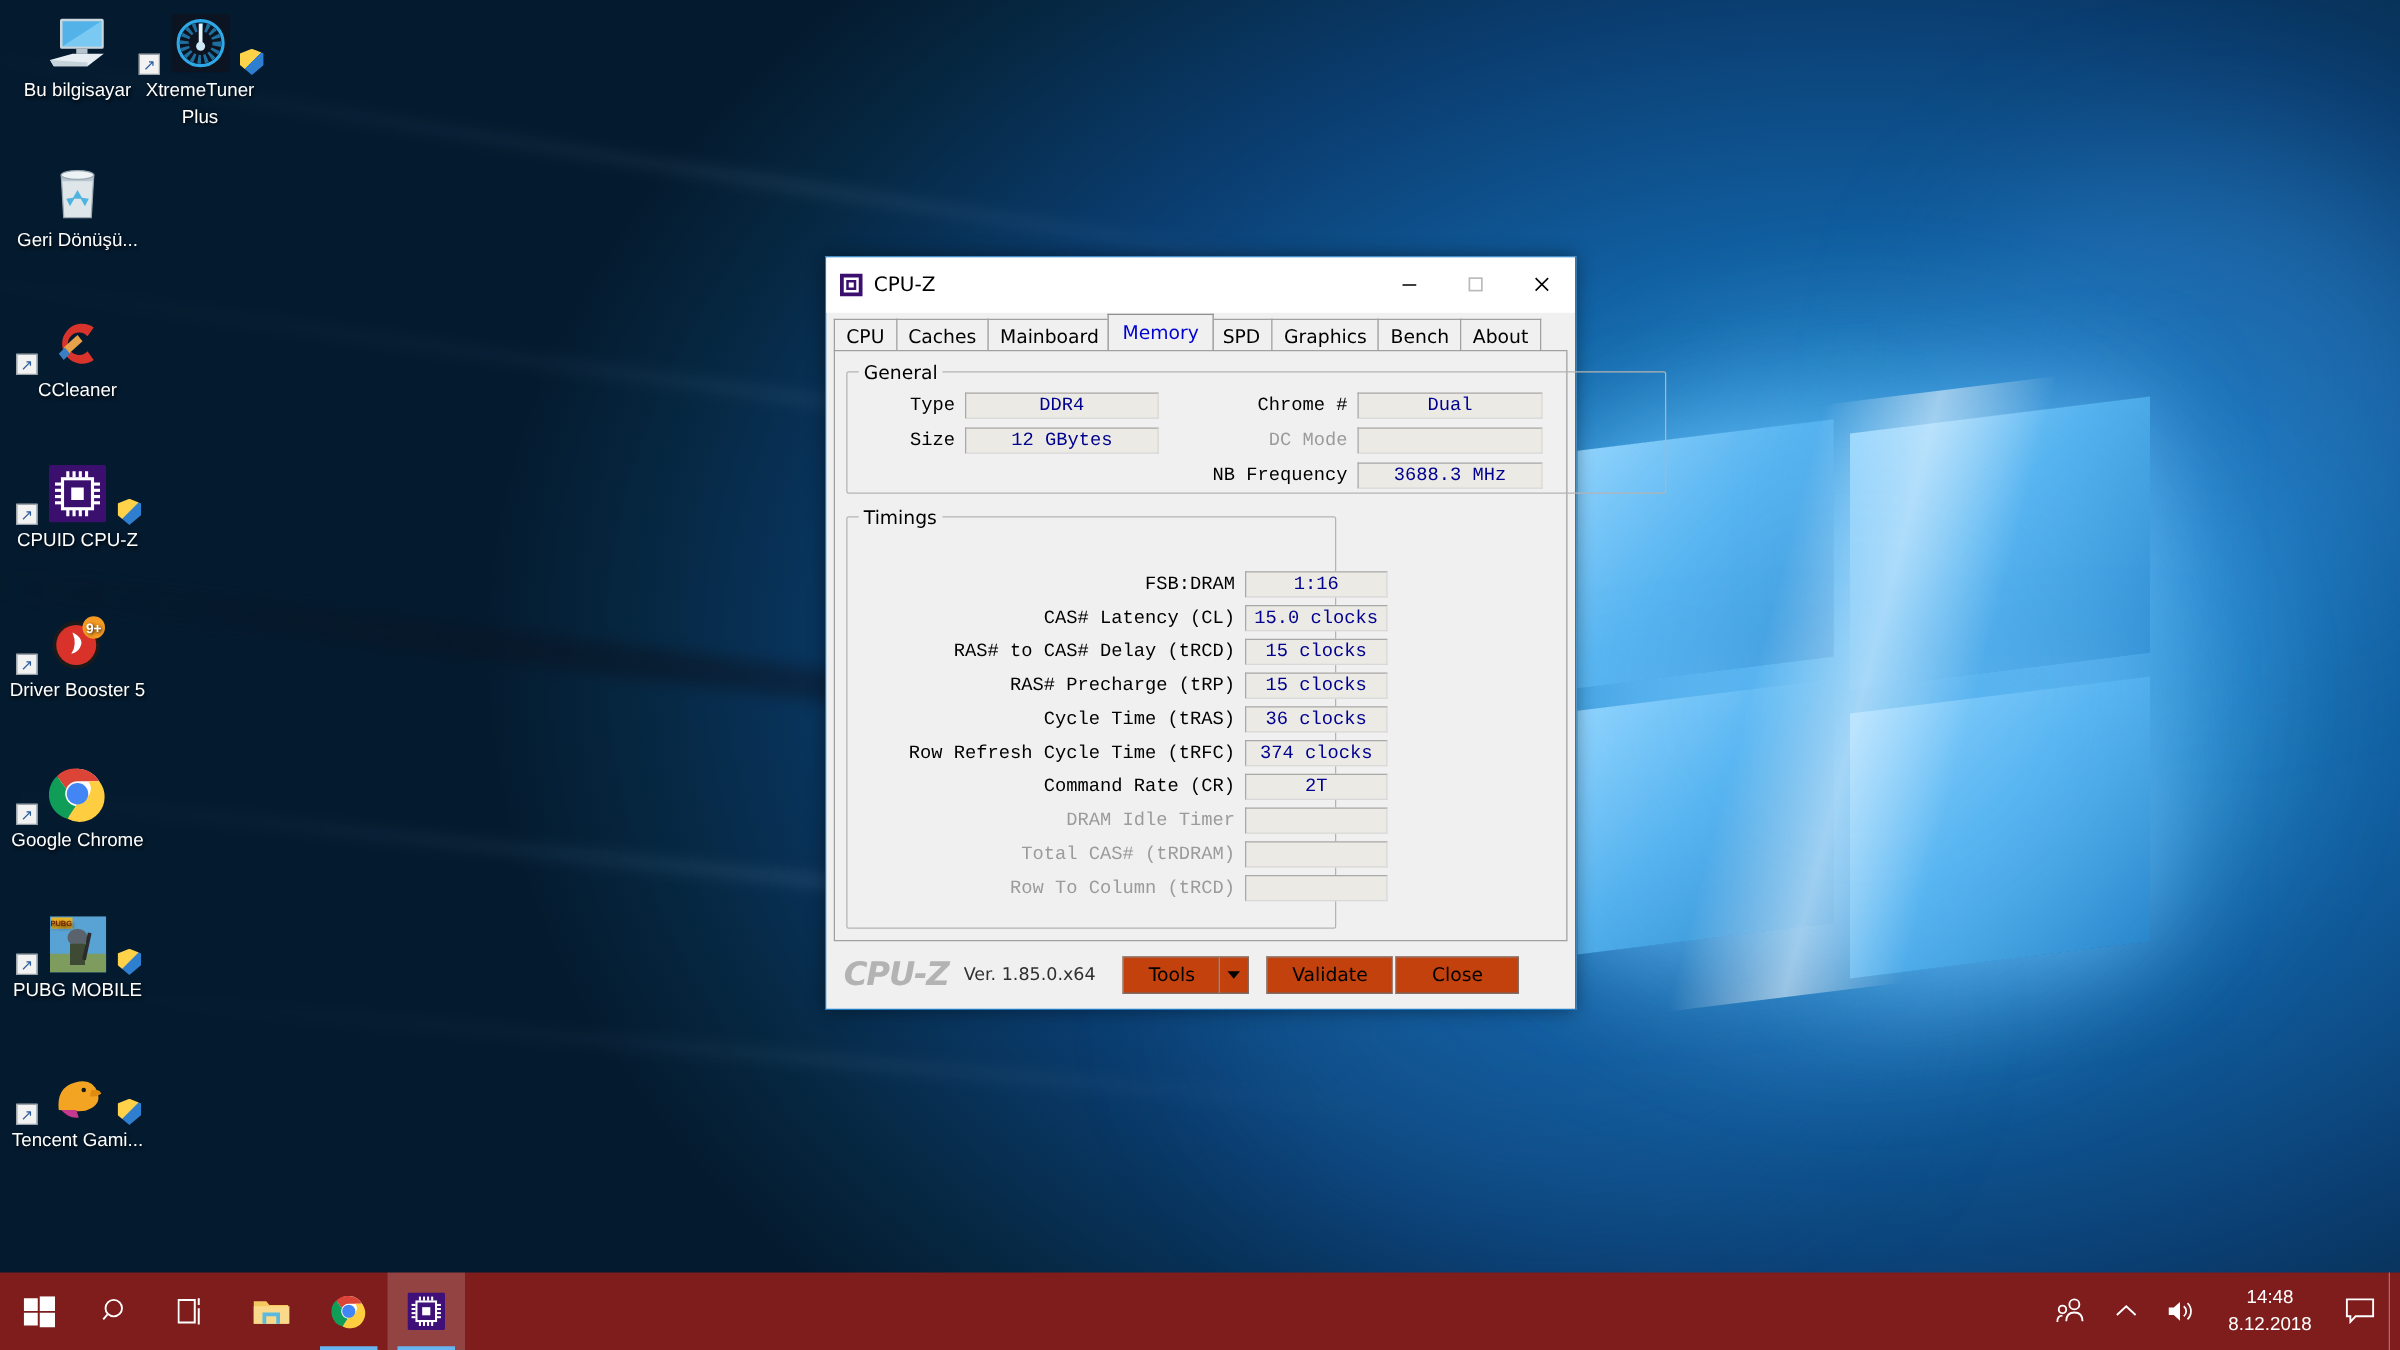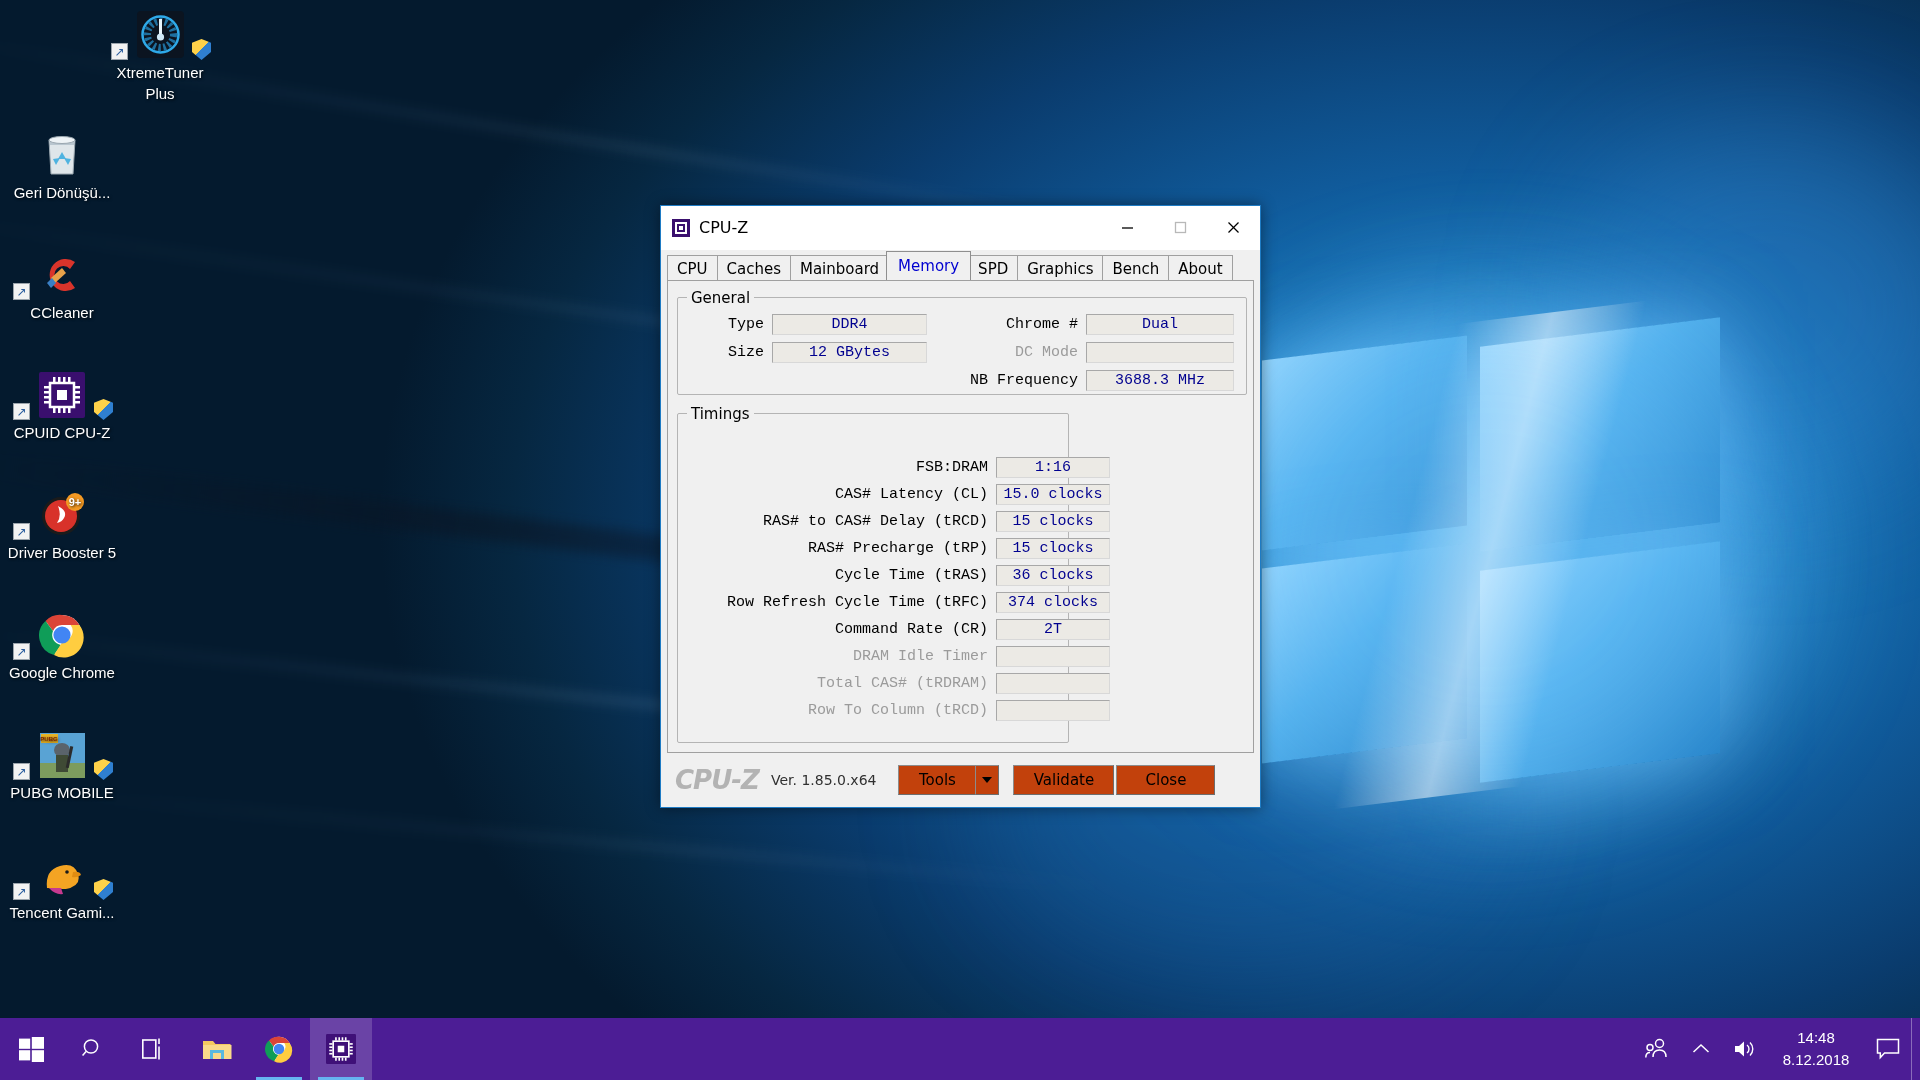--- a/index.html
+++ b/index.html
@@ -82,21 +82,21 @@
     width: 19px; height: 21px;
     background: linear-gradient(135deg, #ffd24a 0%, #ffd24a 49%, #2f7fd0 50%, #2f7fd0 100%);
     clip-path: polygon(50% 0, 100% 18%, 100% 62%, 50% 100%, 0 62%, 0 18%);
     text-shadow: none;
   }
 
   
   #taskbar {
     position: absolute; left: 0; bottom: 0;
     width: 1920px; height: 62px;
-    background: #4c1d95;
+    background: #7f1d1d;
     display: flex; align-items: stretch;
     z-index: 50;
   }
   .tb-btn {
     width: 62px; height: 62px;
     display: flex; align-items: center; justify-content: center;
     position: relative; cursor: default;
   }
   .tb-app { width: 62px; }
   .tb-app.active { background: rgba(255,255,255,.17); }
@@ -302,20 +302,33 @@
 
   <div class="pane" style="left:1262px;top:348px;width:205px;height:190px;transform:skewY(-7deg);"></div>
   <div class="pane" style="left:1480px;top:332px;width:240px;height:205px;transform:skewY(-7deg);"></div>
   <div class="pane" style="left:1262px;top:556px;width:205px;height:195px;transform:skewY(-7deg);"></div>
   <div class="pane" style="left:1480px;top:556px;width:240px;height:212px;transform:skewY(-7deg);"></div>
   <div class="pane-shine" style="left:1240px;top:320px;width:500px;height:470px;transform:skewY(-7deg);"></div>
   <div class="glow" style="left:1230px;top:300px;width:520px;height:500px;background:rgba(120,200,255,.20);"></div>
 
   <div id="icon-layer">
 
+    <div class="dicon" style="left:7px;top:8px;">
+      <div class="glyph">
+        <svg width="50" height="46" viewBox="0 0 50 46">
+          <rect x="11" y="3" width="35" height="24" rx="1.5" fill="#c9d6de"></rect>
+          <rect x="13" y="5" width="31" height="20" fill="#53b3e8"></rect>
+          <polygon points="13,25 44,5 44,25" fill="#79c9f2"></polygon>
+          <rect x="24" y="27" width="9" height="4" fill="#b4c3cc"></rect>
+          <polygon points="3,36 21,31 46,31 33,41 6,41" fill="#e6eef3"></polygon>
+          <polygon points="3,36 6,41 33,41 33,38" fill="#c6d3db"></polygon>
+        </svg>
+      </div>
+      <span class="lbl">Bu bilgisayar</span>
+    </div>
 
     <div class="dicon" style="left:105px;top:8px;">
       <div class="glyph">
         <svg width="47" height="47" viewBox="0 0 47 47">
           <rect width="47" height="47" rx="4" fill="#0b1420"></rect>
           <circle cx="23.5" cy="23.5" r="18" fill="none" stroke="#2ea9e8" stroke-width="2.5"></circle>
           <circle cx="23.5" cy="23.5" r="13" fill="none" stroke="#1f6f9e" stroke-width="7" stroke-dasharray="2.5 2.5"></circle>
           <rect x="22" y="8" width="3" height="18" fill="#e8f4fb"></rect>
           <circle cx="23.5" cy="26" r="3.6" fill="#cfe8f7"></circle>
         </svg>
@@ -489,21 +502,21 @@
       <div class="tab">
           <span>Bench</span>
         </div>
       <div class="tab">
           <span>About</span>
         </div>
     </div>
 
     <div id="tabpage">
 
-      <div class="group" style="left:9px;top:16px;width:570px;height:98px;">
+      <div class="group" style="left:9px;top:16px;width:656px;height:98px;">
         <span class="legend">General</span>
 
         <div class="row" style="left:6px;top:16px;">
           <span class="lab" style="width:88px;">Type</span>
           <span class="val" style="width:155px;">DDR4</span>
         </div>
         <div class="row" style="left:6px;top:44px;">
           <span class="lab" style="width:88px;">Size</span>
           <span class="val" style="width:155px;">12 GBytes</span>
         </div>

